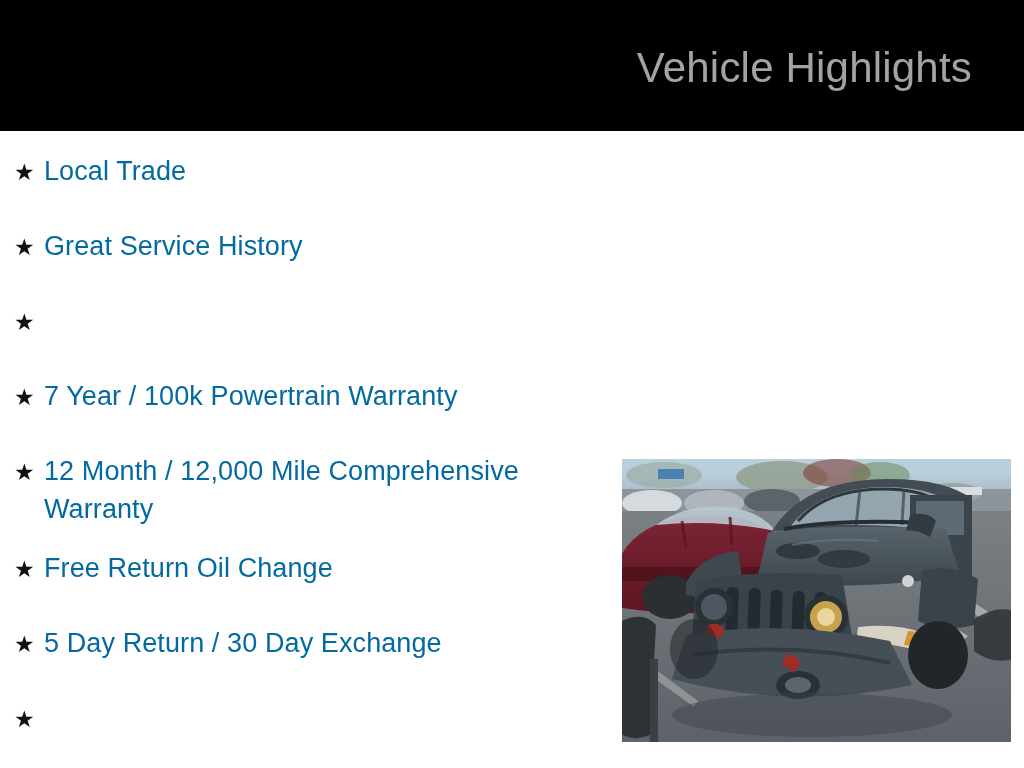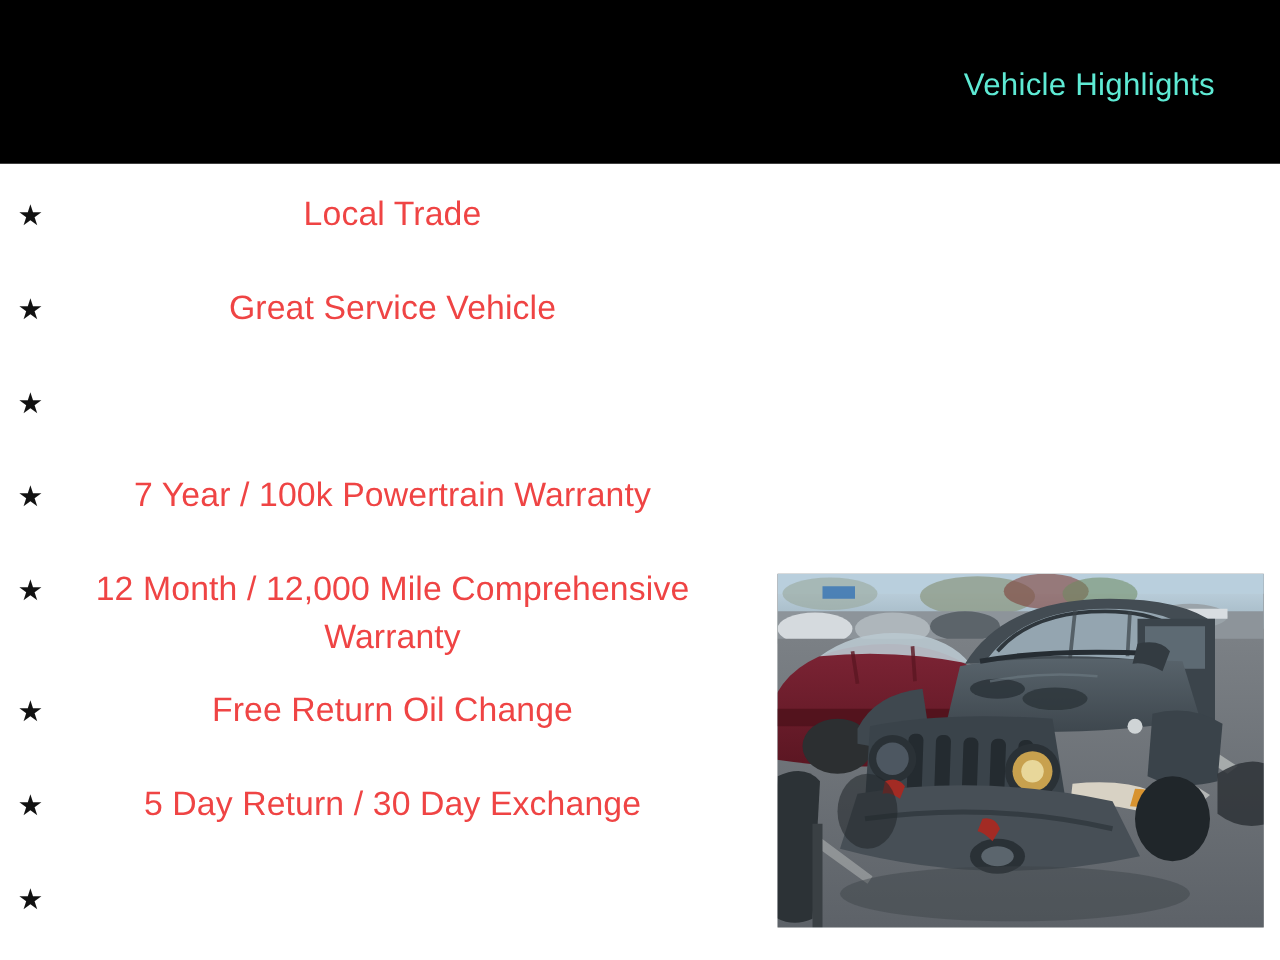--- a/index.html
+++ b/index.html
@@ -29,23 +29,23 @@
     left: 0;
     top: 0;
     width: 1024px;
     height: 131px;
     background: #000000;
   }
   .header-title {
     position: absolute;
     right: 52px;
     top: 50px;
-    font-size: 25px;
+    font-size: 42px;
     line-height: 36px;
-    color: #5eead4;
+    color: #a3a3a3;
     letter-spacing: 0.2px;
     white-space: nowrap;
   }
 
   
   .highlights-list {
     position: absolute;
     left: 0;
     top: 131px;
     width: 600px;
@@ -67,25 +67,24 @@
     font-size: 23px;
     line-height: 36px;
     color: #111111;
     text-align: left;
     padding-top: 23px;
   }
   .highlight-label {
     flex: 1 1 auto;
     font-size: 27px;
     line-height: 38px;
-    color: #ef4444;
+    color: #0369a1;
     padding-top: 21px;
     padding-right: 16px;
     letter-spacing: 0.1px;
-    text-align: center;
   }
 
   
   .badge-wrap {
     position: absolute;
     left: 678px;
     top: 162px;
     width: 272px;
     height: 258px;
   }
@@ -122,21 +121,21 @@
 
   <ul class="highlights-list">
 
     <li class="highlight-item">
       <span class="bullet-star">★</span>
       <span class="highlight-label">Local Trade</span>
     </li>
 
     <li class="highlight-item">
       <span class="bullet-star">★</span>
-      <span class="highlight-label">Great Service Vehicle</span>
+      <span class="highlight-label">Great Service History</span>
     </li>
 
     <li class="highlight-item">
       <span class="bullet-star">★</span>
     </li>
 
     <li class="highlight-item">
       <span class="bullet-star">★</span>
       <span class="highlight-label">7 Year / 100k Powertrain Warranty</span>
     </li>

